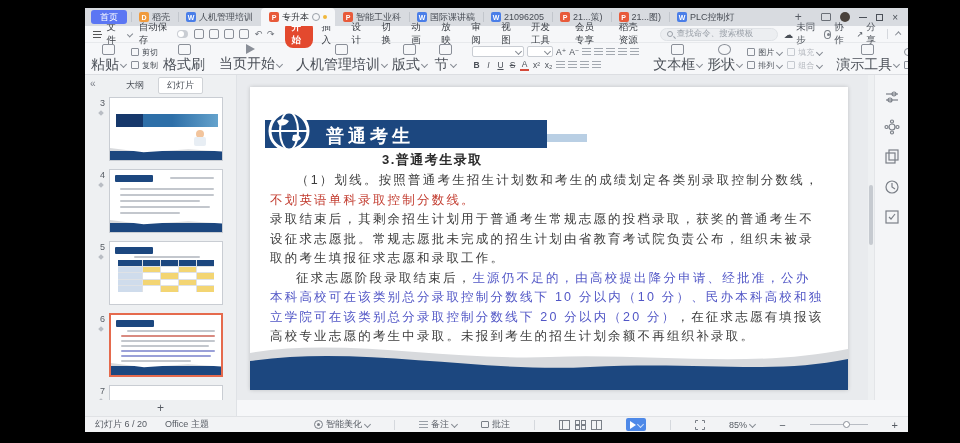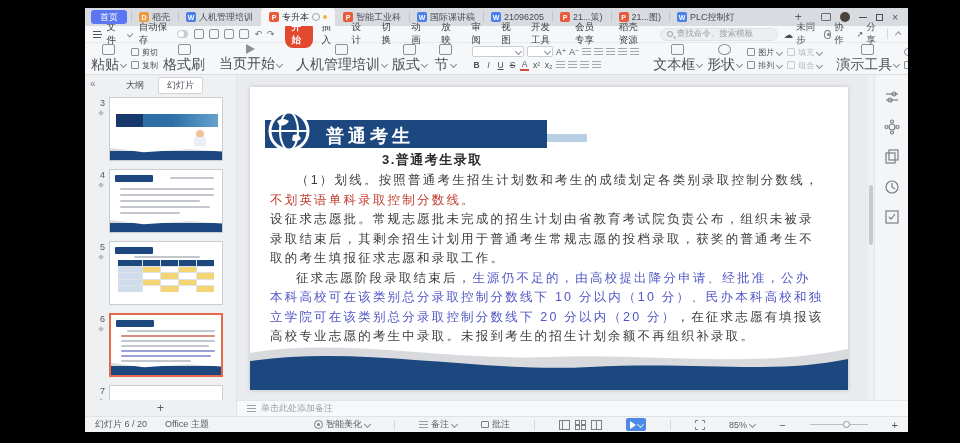--- a/index.html
+++ b/index.html
@@ -552,22 +552,22 @@
               <line x1="3" y1="22" x2="41" y2="22" stroke="#fff" stroke-width="2"></line>
               <path d="M10 12 Q16 8 22 12 Q18 18 12 16 Z" fill="#fff"></path>
               <path d="M26 26 Q32 24 34 30 Q28 34 25 31 Z" fill="#fff"></path>
             </svg>
           </div>
           <div class="slide-title">普通考生</div>
           <div class="slide-heading">3.普通考生录取</div>
           <div class="bodytext">
               <div class="bline indent"><span class="seg n">（1）划线。按照普通考生招生计划数和考生的成绩划定各类别录取控制分数线，</span></div>
               <div class="bline"><span class="seg r">不划英语单科录取控制分数线。</span></div>
+              <div class="bline"><span class="seg n">录取结束后，其剩余招生计划用于普通考生常规志愿的投档录取，获奖的普通考生不</span></div>
               <div class="bline"><span class="seg n">设征求志愿批。常规志愿批未完成的招生计划由省教育考试院负责公布，组织未被录</span></div>
-              <div class="bline"><span class="seg n">录取结束后，其剩余招生计划用于普通考生常规志愿的投档录取，获奖的普通考生不</span></div>
               <div class="bline"><span class="seg n">取的考生填报征求志愿和录取工作。</span></div>
               <div class="bline indent"><span class="seg n">征求志愿阶段录取结束后，</span><span class="seg b">生源仍不足的，由高校提出降分申请、经批准，公办</span></div>
               <div class="bline"><span class="seg b">本科高校可在该类别总分录取控制分数线下 10 分以内（10 分）、民办本科高校和独</span></div>
               <div class="bline"><span class="seg b">立学院可在该类别总分录取控制分数线下 20 分以内（20 分）</span><span class="seg n">，在征求志愿有填报该</span></div>
               <div class="bline"><span class="seg n">高校专业志愿的考生中录取。未报到考生的招生计划余额不再组织补录取。</span></div>
             </div>
           <svg class="wave" viewBox="0 0 598 55" preserveAspectRatio="none">
             <path d="M0 18 C 90 2, 200 26, 300 22 C 400 18, 500 34, 598 14 L598 55 L0 55 Z" fill="#d8dadd"></path>
             <path d="M0 26 C 110 10, 230 38, 340 32 C 450 26, 520 40, 598 24 L598 55 L0 55 Z" fill="#1c477f"></path>
           </svg>
@@ -613,24 +613,20 @@
               <rect x="2" y="2" width="12" height="12"></rect>
               <path d="M5 8 L7 10 L11 5"></path>
             </svg>
           </div>
         </div>
     </div>
 
     <div class="notesrow">
       <div class="panelplus">
         <span>+</span>
-      </div>
-      <div class="notesbar">
-        <span class="nicon"></span>
-        <span>单击此处添加备注</span>
       </div>
     </div>
 
     <div class="statusbar">
       <span>幻灯片 6 / 20</span>
       <span>Office 主题</span>
       <span class="sb-right">
         <span class="chip">
           <span class="beicon"></span>
           <span>智能美化</span>

